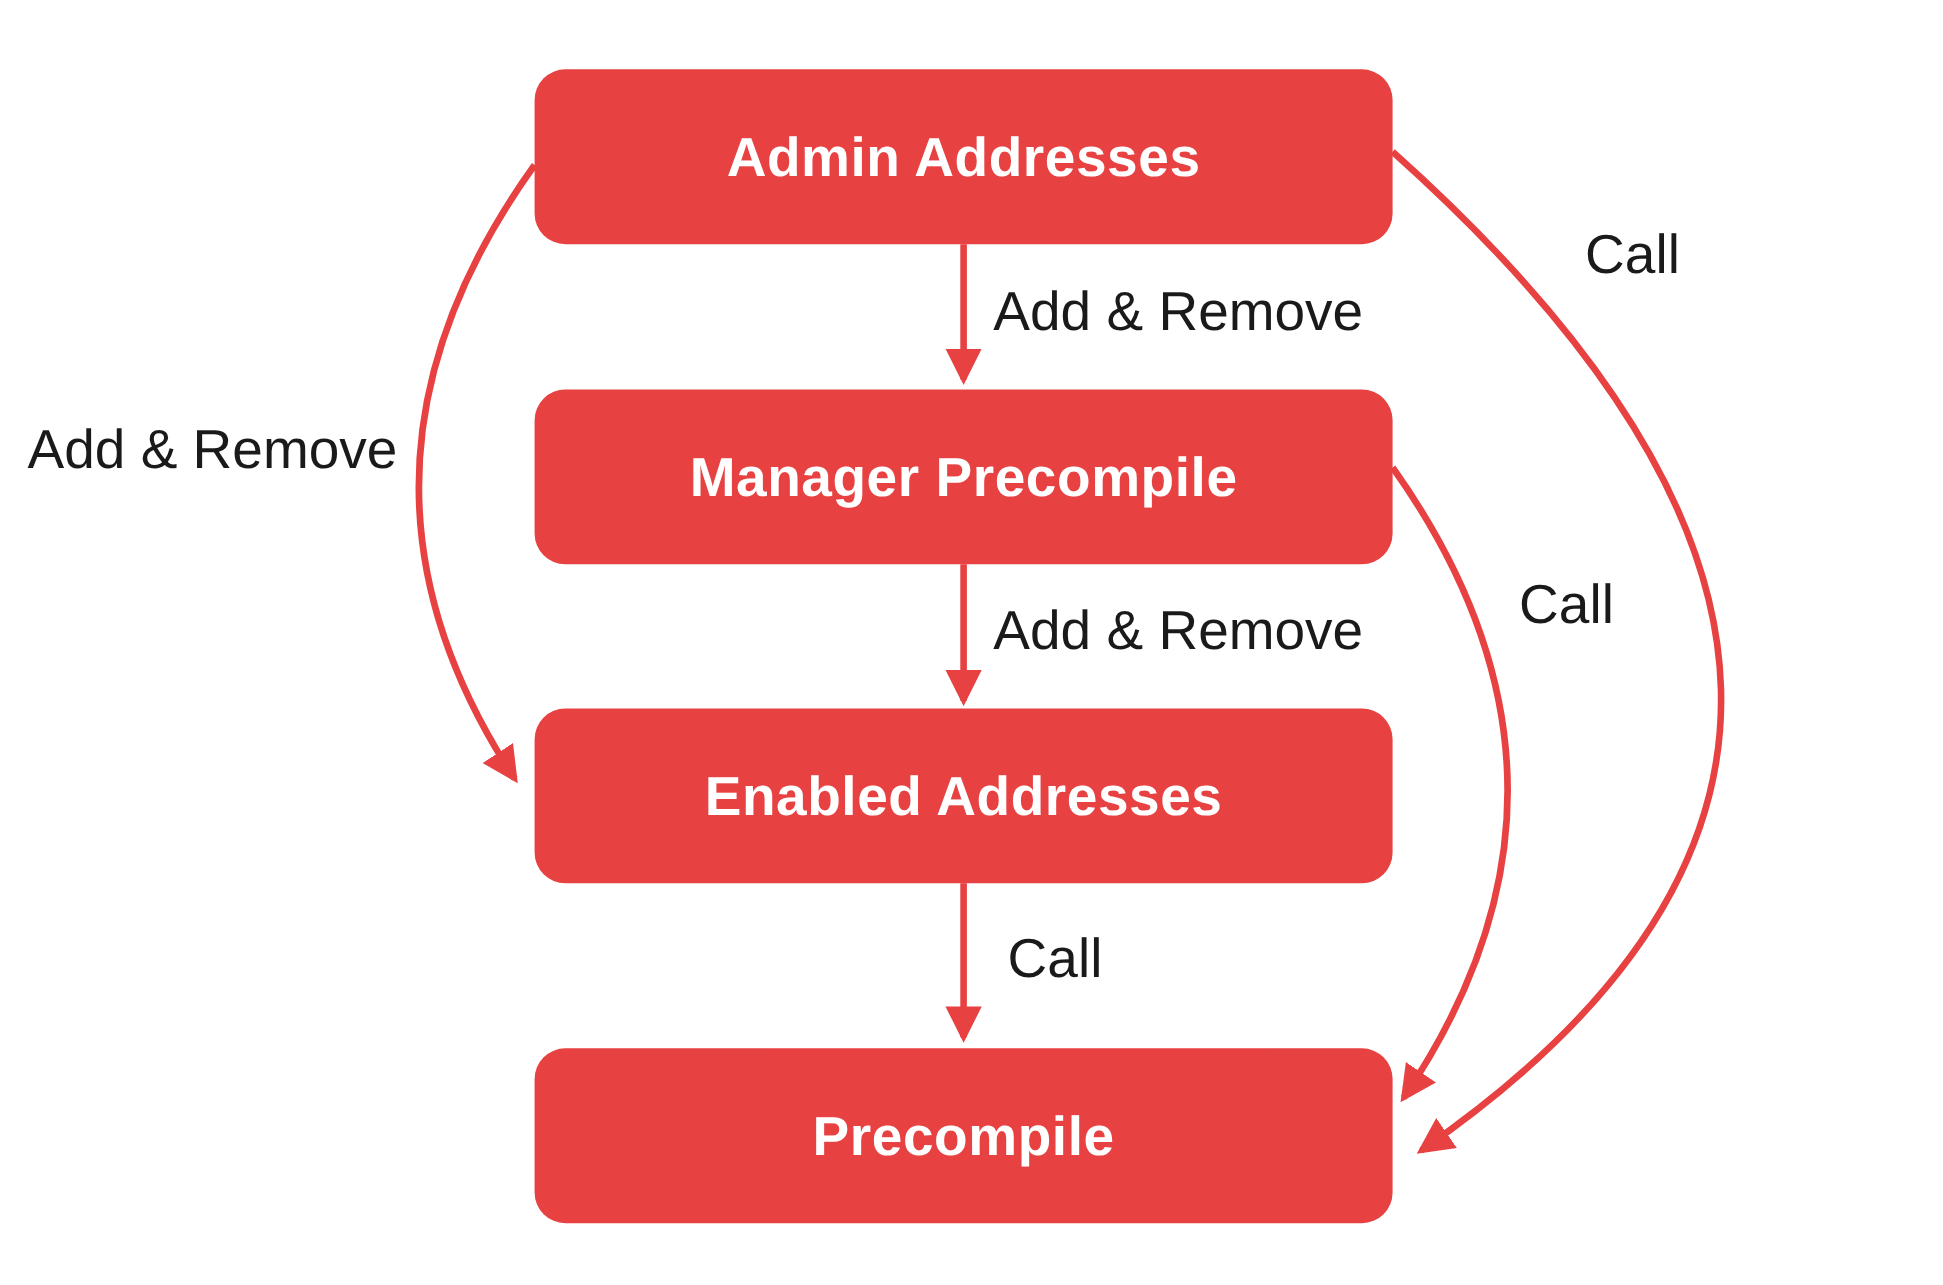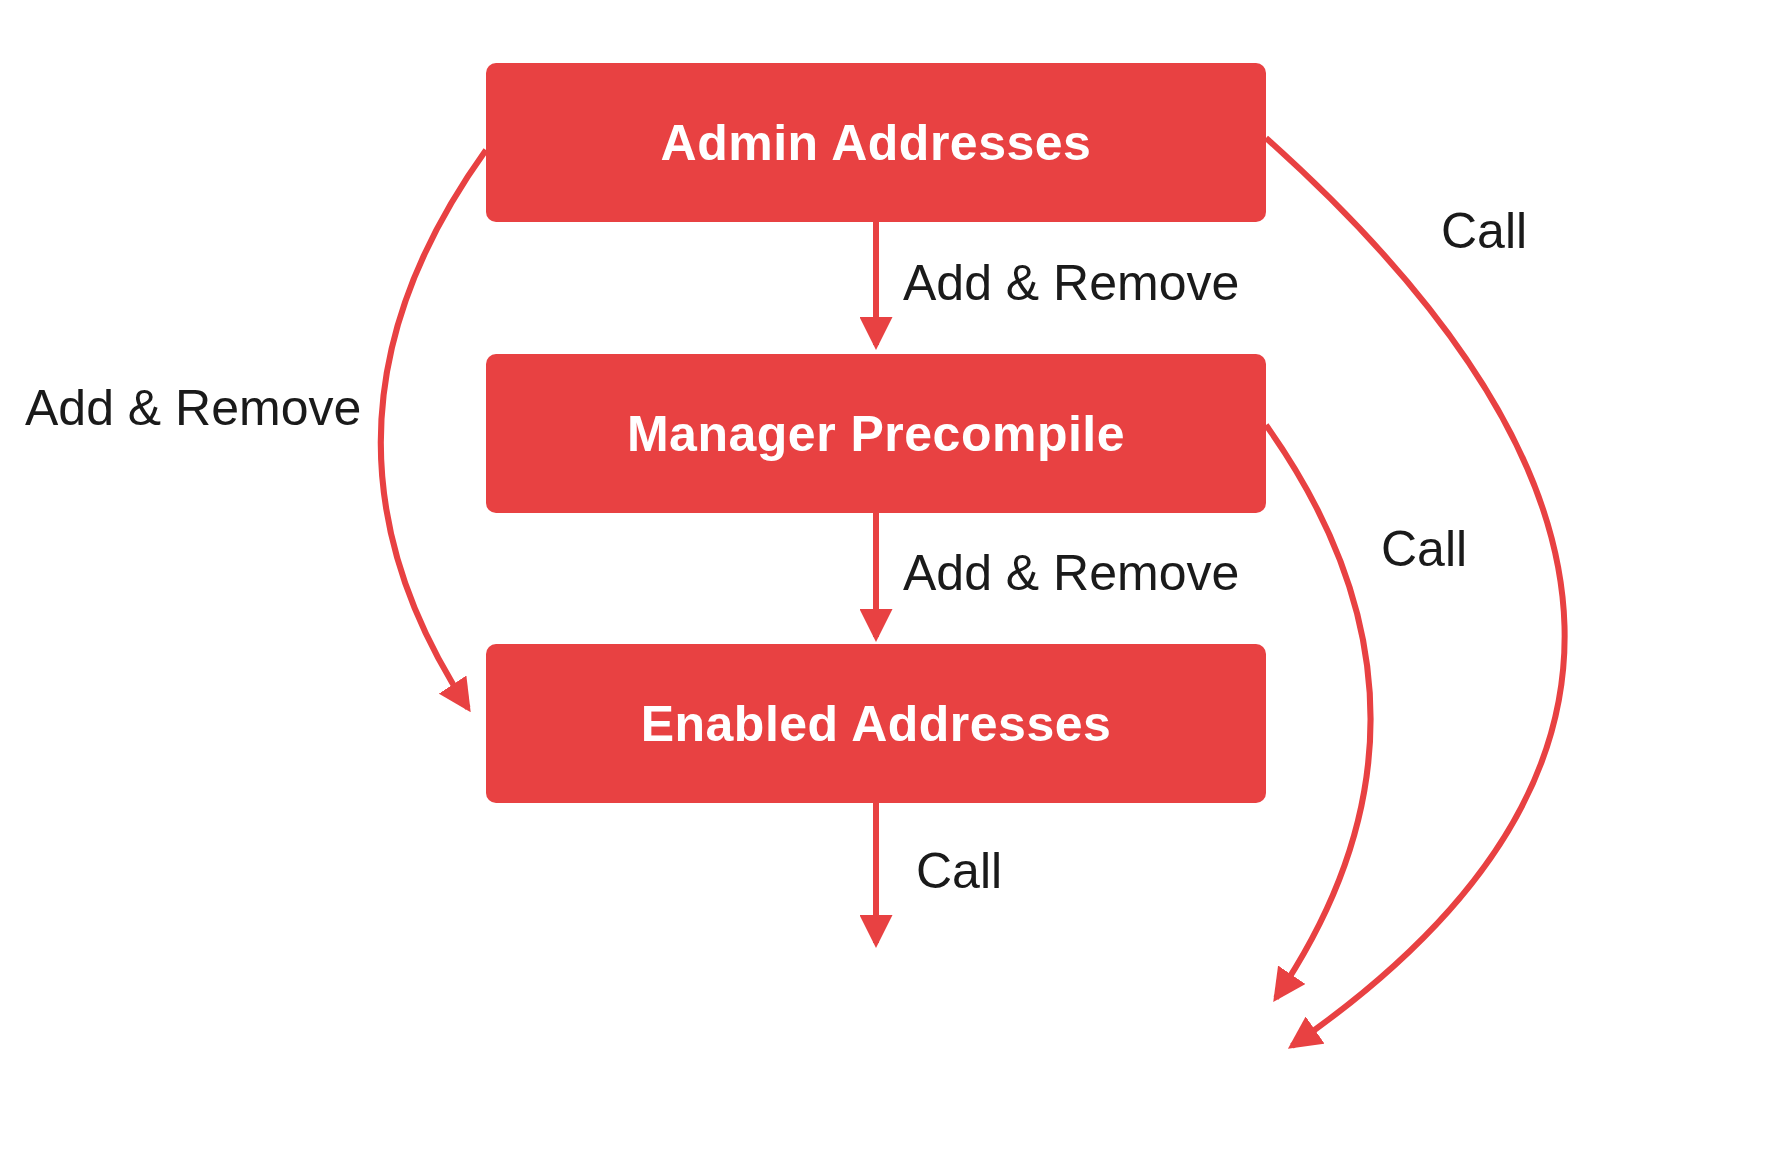--- a/index.html
+++ b/index.html
@@ -21,21 +21,21 @@
     stroke: #E84142;
     stroke-width: 6;
     fill: none;
   }
   .node {
     position: absolute;
     left: 486px;
     width: 780px;
     height: 159px;
     background: #E84142;
-    border-radius: 10px;
+    border-radius: 28px;
     display: flex;
     align-items: center;
     justify-content: center;
   }
   .node-label {
     color: #ffffff;
     font-size: 50px;
     font-weight: bold;
     letter-spacing: 0.5px;
     white-space: nowrap;
@@ -82,20 +82,23 @@
   </div>
 
   <div class="node node-manager">
     <span class="node-label">Manager Precompile</span>
   </div>
 
   <div class="node node-enabled">
     <span class="node-label">Enabled Addresses</span>
   </div>
 
+  <div class="node node-precompile">
+    <span class="node-label">Precompile</span>
+  </div>
 
   <div class="edge-label edge-label-1">Add &amp; Remove</div>
 
   <div class="edge-label edge-label-2">Add &amp; Remove</div>
 
   <div class="edge-label edge-label-3">Call</div>
 
   <div class="edge-label edge-label-4">Add &amp; Remove</div>
 
   <div class="edge-label edge-label-5">Call</div>

